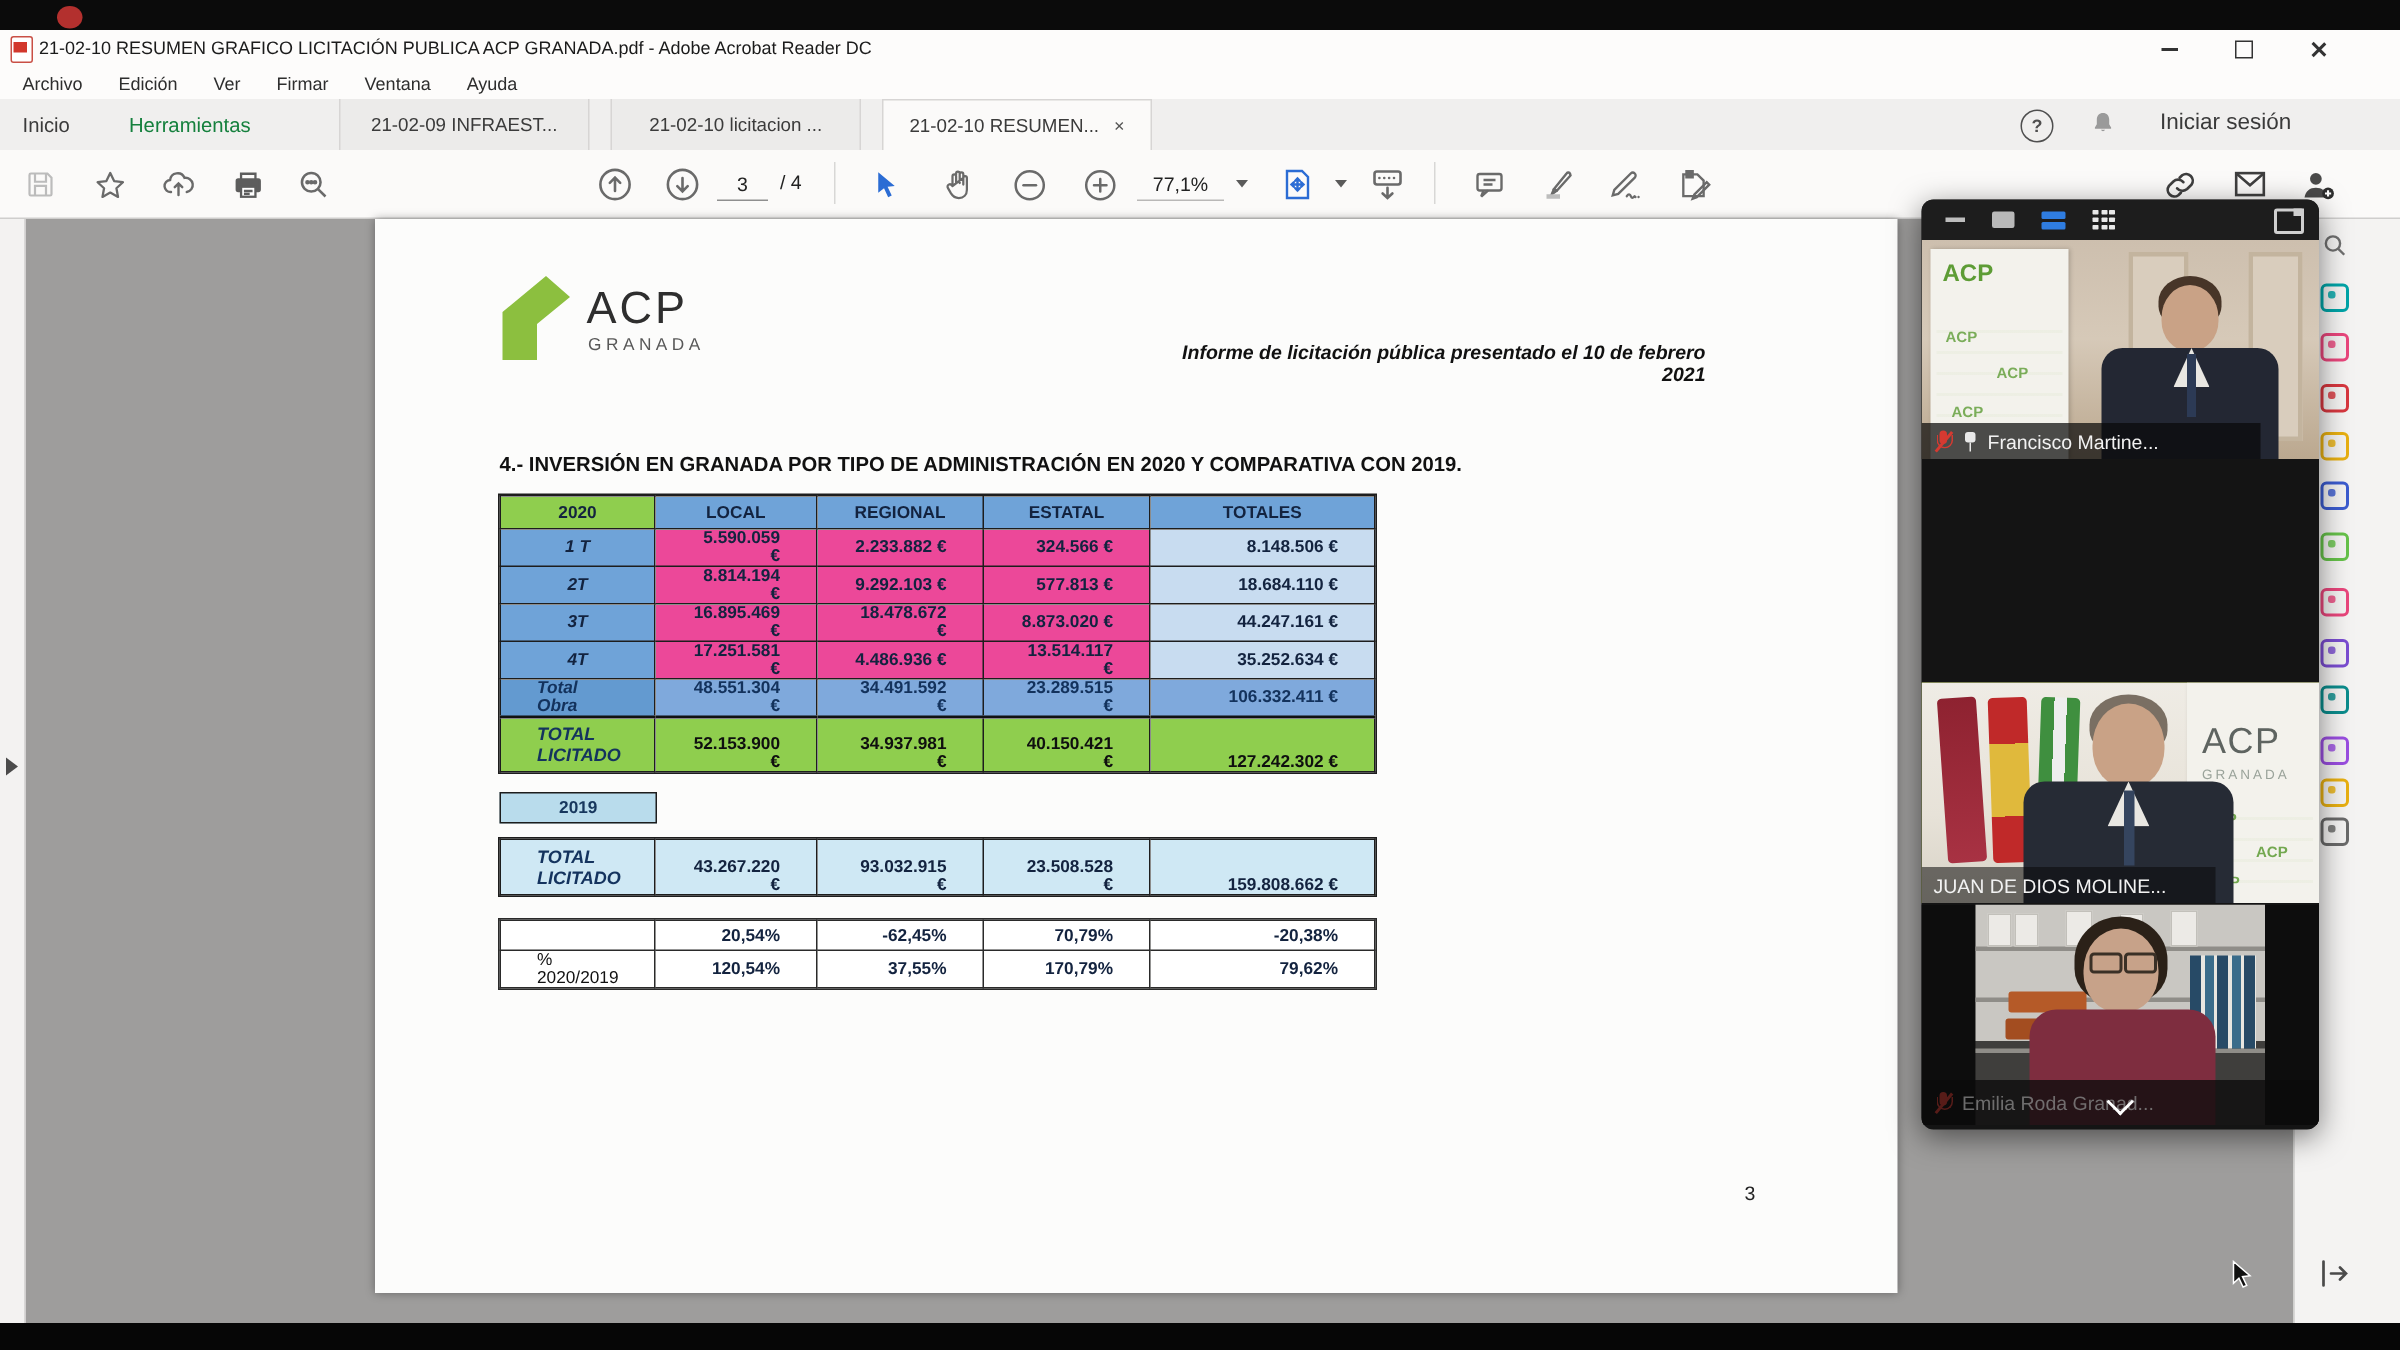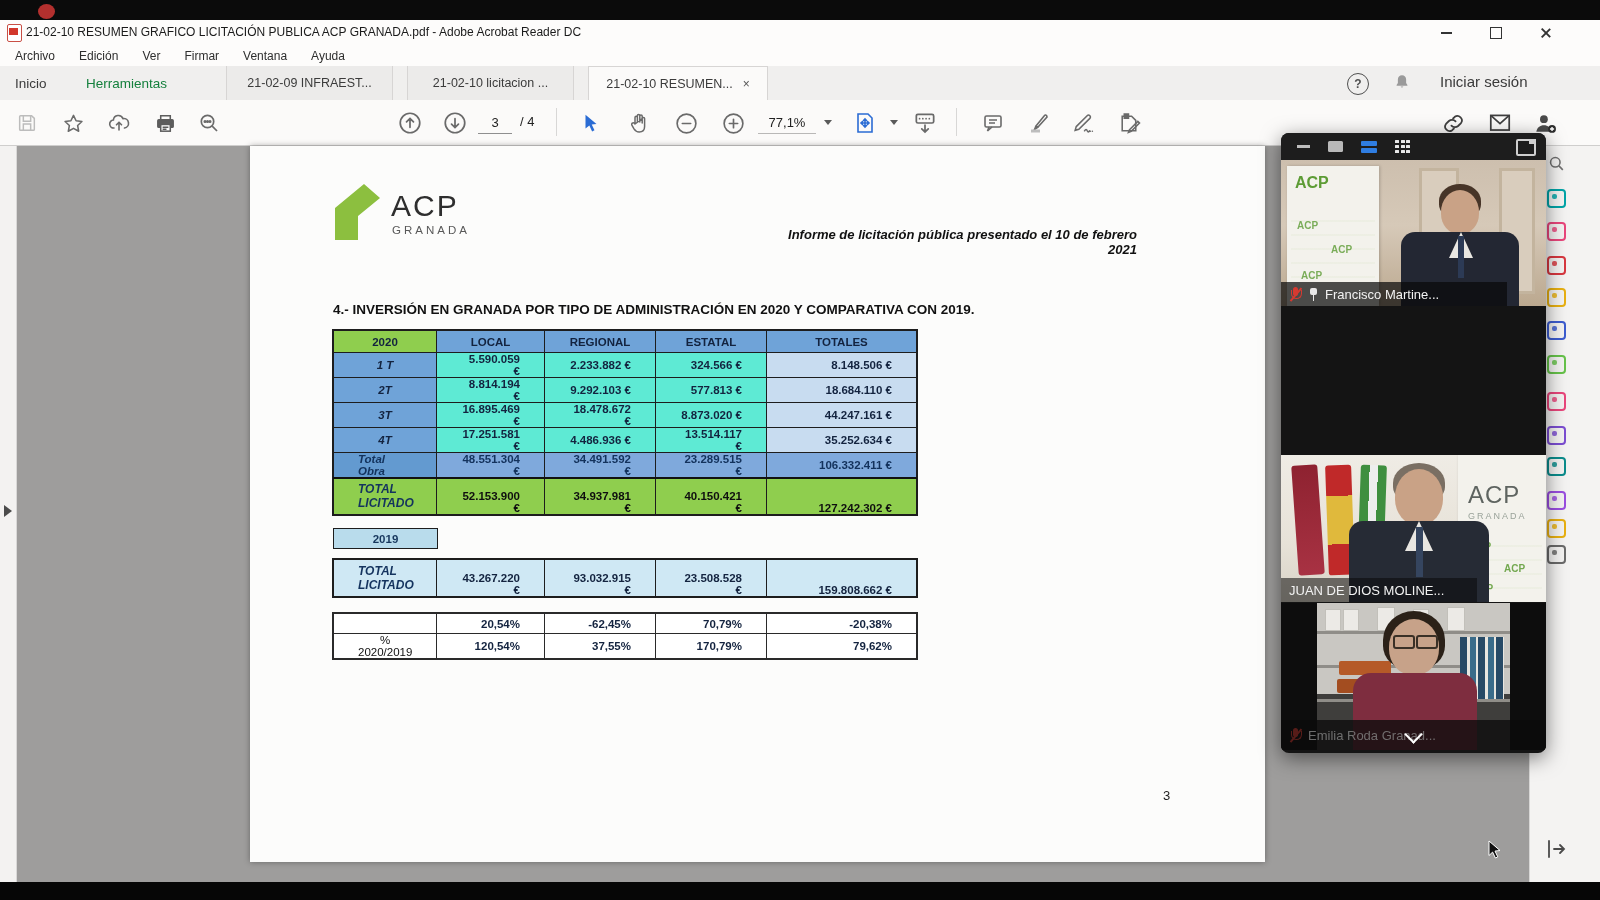--- a/index.html
+++ b/index.html
@@ -73,40 +73,40 @@
   .pagenum{left:1160px;top:786px;font-size:13px;color:#222;}
 
   table{border-collapse:collapse;table-layout:fixed;}
   .pt td{border:1px solid #1d1d1d;font-size:11.5px;font-weight:bold;color:#13233f;padding:0 24px;overflow:hidden;}
   .t2020{left:333px;top:330px;width:583px;}
   .t2020{outline:1px solid #1d1d1d;}
   .num{text-align:right;color:#0f0f0f;}
   .hdr{background:#6fa3d8;color:#17375d;text-align:center;}
   .hdr.green{background:#8fce4e;}
   .qlab{background:#6fa3d8;color:#17375d;font-style:italic;text-align:center;}
-  .qcell{background:#5eead4;}
+  .qcell{background:#ec4899;}
   .qtot{background:#c8dcf0;color:#12315a;}
   .obr td{background:#7fa9dc;color:#13325c;}
   .obr .lab{background:#639ad0;font-style:italic;text-align:left;}
   .sum td{background:#efede0;}
   .sum .lab{font-style:italic;text-align:left;color:#1a1a1a;}
   .tl td{background:#8fce4e;color:#0f0f0f;}
   .tl .lab{font-style:italic;text-align:left;color:#14335e;font-size:12px;}
   .thick{border-top:2px solid #111 !important;}
 
   .y2019{left:333px;top:540px;width:103px;height:19px;background:#b9dcec;border:1px solid #1d1d1d;
     display:flex;align-items:center;justify-content:center;font-size:11.5px;font-weight:bold;color:#17375d;}
   .t2019{left:333px;top:559px;width:583px;outline:1px solid #1d1d1d;}
   .t2019 td{background:#cfe8f4;height:36px;}
   .t2019 .lab{font-style:italic;text-align:left;color:#14335e;font-size:12px;}
 
   .tpct{left:333px;top:613px;width:583px;outline:1px solid #2a2a2a;}
   .tpct td{border:1px solid #2a2a2a;background:#fff;height:19px;font-size:11.5px;}
   .tpct .num{font-weight:bold;}
-  .tpct .lab{font-weight:normal;color:#111;text-align:center;}
+  .tpct .lab{font-weight:normal;color:#111;text-align:left;}
 
   
   .vpanel{left:1281px;top:133px;width:265px;height:620px;background:#141414;border-radius:8px;overflow:hidden;
     box-shadow:0 5px 20px rgba(0,0,0,.5);}
   .vhead{position:absolute;left:0;top:0;width:100%;height:27px;background:#1d1d1d;display:flex;align-items:center;}
   .vh-min{margin-left:16px;width:13px;height:2.5px;background:#bdbdbd;}
   .vh-speaker{margin-left:18px;width:15px;height:11px;background:#b9b9b9;border-radius:1.5px;}
   .vh-stack{margin-left:18px;width:16px;height:12px;display:flex;flex-direction:column;justify-content:space-between;}
   .vh-stack i{height:5px;background:#2f7de1;border-radius:1px;}
   .vh-grid{margin-left:18px;width:15px;height:13px;display:grid;grid-template-columns:repeat(3,1fr);gap:1.5px;}

